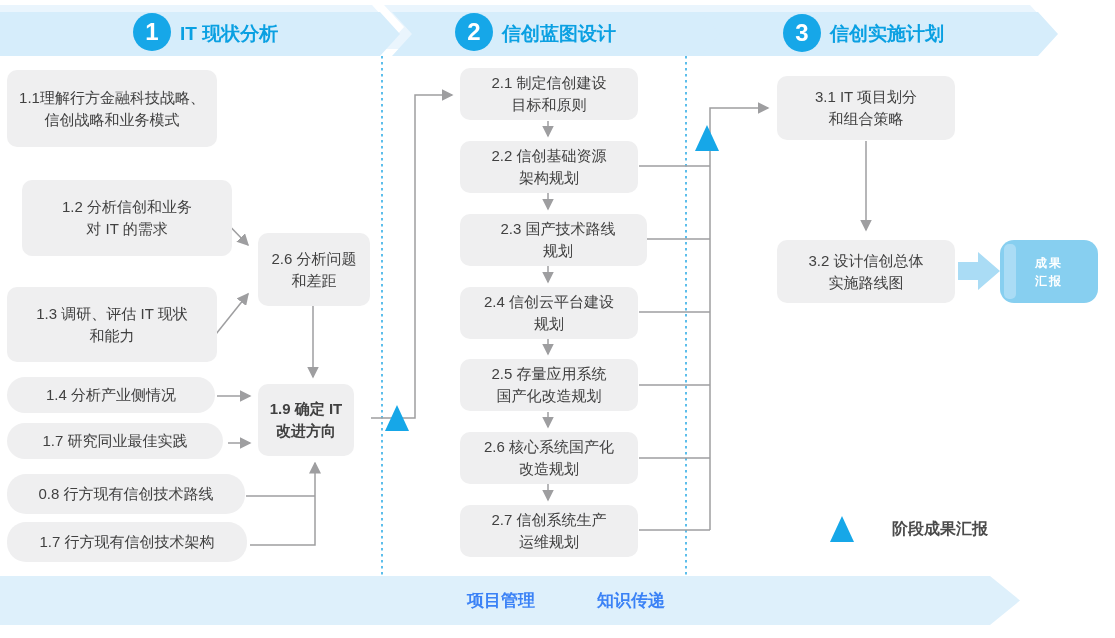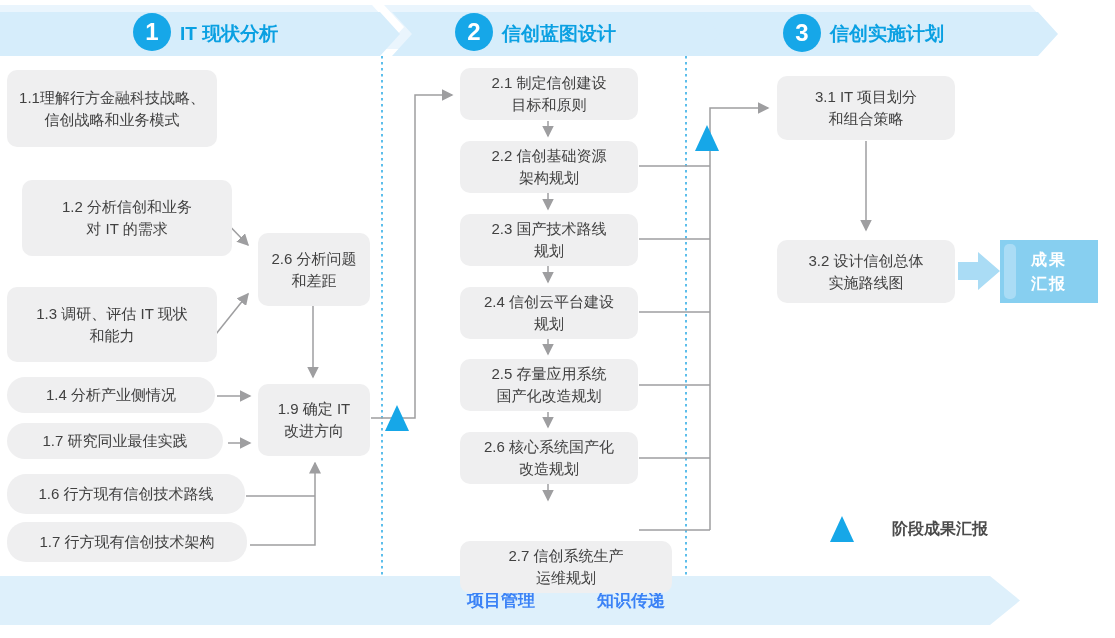--- a/index.html
+++ b/index.html
@@ -22,21 +22,21 @@
   svg.wires{position:absolute;left:0;top:0;z-index:3;pointer-events:none;}
 
   
   .gbox{position:absolute;background:#efeff0;border-radius:10px;color:#414141;
     font-size:15px;line-height:1.45;display:flex;align-items:center;justify-content:center;
     text-align:center;white-space:pre-line;z-index:4;}
   .pill{border-radius:19px;white-space:nowrap;}
 
   
   .result-box{position:absolute;left:1000px;top:240px;width:98px;height:63px;background:#87cff0;
-    border-radius:0;color:#ffffff;font-weight:bold;font-size:16px;letter-spacing:2px;
+    border-radius:14px;color:#ffffff;font-weight:bold;font-size:12px;letter-spacing:2px;
     display:flex;align-items:center;justify-content:center;text-align:center;
     white-space:pre-line;line-height:1.5;z-index:4;}
   .result-tab{position:absolute;left:4px;top:4px;width:12px;height:55px;background:#aadcf5;
     border-radius:5px;}
 
   
   .legend-label{position:absolute;left:862px;top:519px;font-size:16px;font-weight:bold;
     color:#4b4b4b;z-index:4;white-space:nowrap;padding-left:30px;}
 
   
@@ -115,40 +115,40 @@
   </svg>
 
   <div class="gbox" style="left:7px;top:70px;width:210px;height:77px;">1.1理解行方金融科技战略、
 信创战略和业务模式</div>
   <div class="gbox" style="left:22px;top:180px;width:210px;height:76px;">1.2 分析信创和业务
 对 IT 的需求</div>
   <div class="gbox" style="left:7px;top:287px;width:210px;height:75px;">1.3 调研、评估 IT 现状
 和能力</div>
   <div class="gbox pill" style="left:7px;top:377px;width:208px;height:36px;">1.4 分析产业侧情况</div>
   <div class="gbox pill" style="left:7px;top:423px;width:216px;height:36px;">1.7 研究同业最佳实践</div>
-  <div class="gbox pill" style="left:7px;top:474px;width:238px;height:40px;">1.6 行方现有信创技术路线</div>
+  <div class="gbox pill" style="left:7px;top:474px;width:238px;height:40px;">0.8 行方现有信创技术路线</div>
   <div class="gbox pill" style="left:7px;top:522px;width:240px;height:40px;">1.7 行方现有信创技术架构</div>
   <div class="gbox" style="left:258px;top:233px;width:112px;height:73px;">2.6 分析问题
 和差距</div>
-  <div class="gbox" style="left:258px;top:384px;width:112px;height:72px;">1.9 确定 IT
+  <div class="gbox" style="left:258px;top:384px;width:96px;height:72px;font-weight:bold;">1.9 确定 IT
 改进方向</div>
 
   <div class="gbox" style="left:460px;top:68px;width:178px;height:52px;">2.1 制定信创建设
 目标和原则</div>
   <div class="gbox" style="left:460px;top:141px;width:178px;height:52px;">2.2 信创基础资源
 架构规划</div>
-  <div class="gbox" style="left:460px;top:214px;width:178px;height:52px;">2.3 国产技术路线
+  <div class="gbox" style="left:460px;top:214px;width:178px;height:52px;padding-left:9px;">2.3 国产技术路线
 规划</div>
   <div class="gbox" style="left:460px;top:287px;width:178px;height:52px;">2.4 信创云平台建设
 规划</div>
   <div class="gbox" style="left:460px;top:359px;width:178px;height:52px;">2.5 存量应用系统
 国产化改造规划</div>
   <div class="gbox" style="left:460px;top:432px;width:178px;height:52px;">2.6 核心系统国产化
 改造规划</div>
-  <div class="gbox" style="left:460px;top:505px;width:212px;height:52px;margin-top:36px;">2.7 信创系统生产
+  <div class="gbox" style="left:460px;top:505px;width:178px;height:52px;">2.7 信创系统生产
 运维规划</div>
 
   <div class="gbox" style="left:777px;top:76px;width:178px;height:64px;">3.1 IT 项目划分
 和组合策略</div>
   <div class="gbox" style="left:777px;top:240px;width:178px;height:63px;">3.2 设计信创总体
 实施路线图</div>
 
   <div class="result-box">
     <div class="result-tab"></div>
     <span>成果

